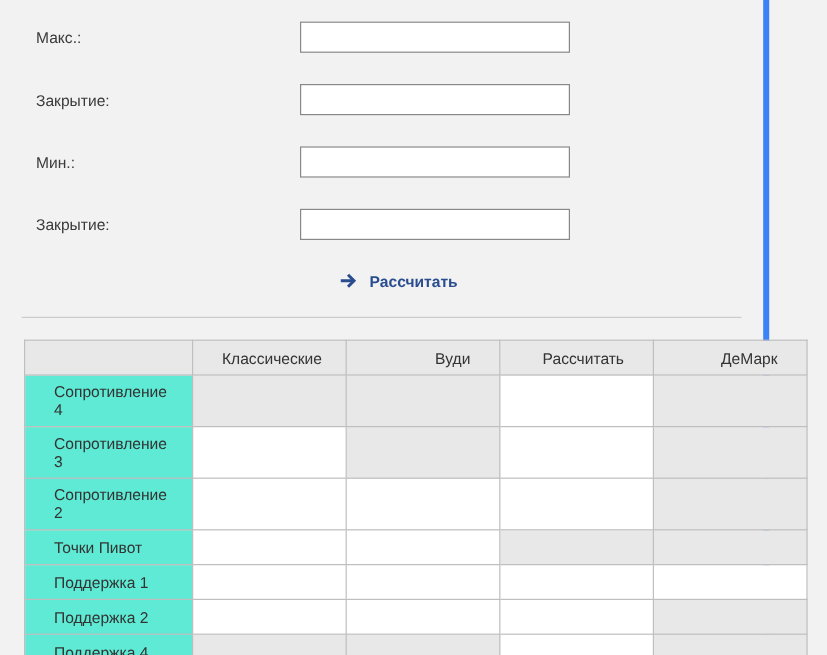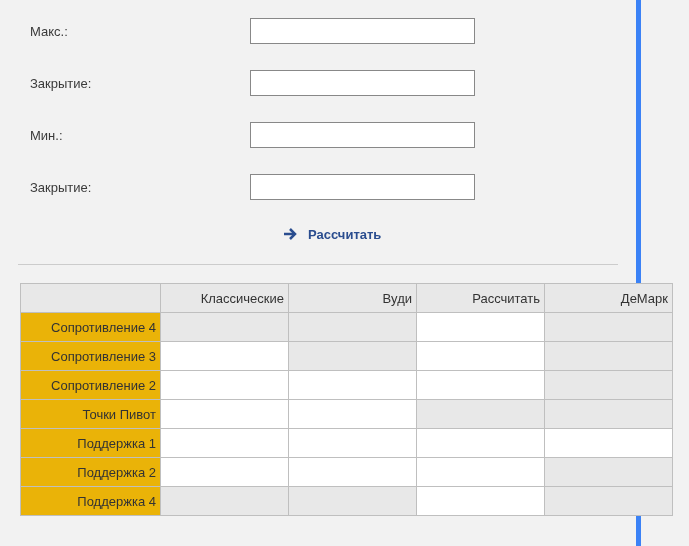--- a/index.html
+++ b/index.html
@@ -66,37 +66,37 @@
     margin: 0 -2px 18px -2px;
   }
   .results-table {
     width: 100%;
     border-collapse: collapse;
     table-layout: fixed;
   }
   .results-table th,
   .results-table td {
     border: 1px solid #bfbfbf;
-    padding: 6px 4px;
+    padding: 6px 24px;
     height: 29px;
     font-size: 13px;
   }
   .results-table th {
     background: #e8e8e8;
     font-weight: normal;
     text-align: right;
     color: #333;
   }
   .results-table th.rowhead-col {
     text-align: left;
     background: #e8e8e8;
   }
   .results-table td.rowhead {
-    text-align: right;
-    background: #eab308;
+    text-align: left;
+    background: #5eead4;
     color: #333;
   }
   .results-table td.cell {
     background: #fff;
   }
   .results-table td.cell.shaded {
     background: #e8e8e8;
   }
   .col-rowhead { width: 140px; }
   .col-data { width: 128px; }

